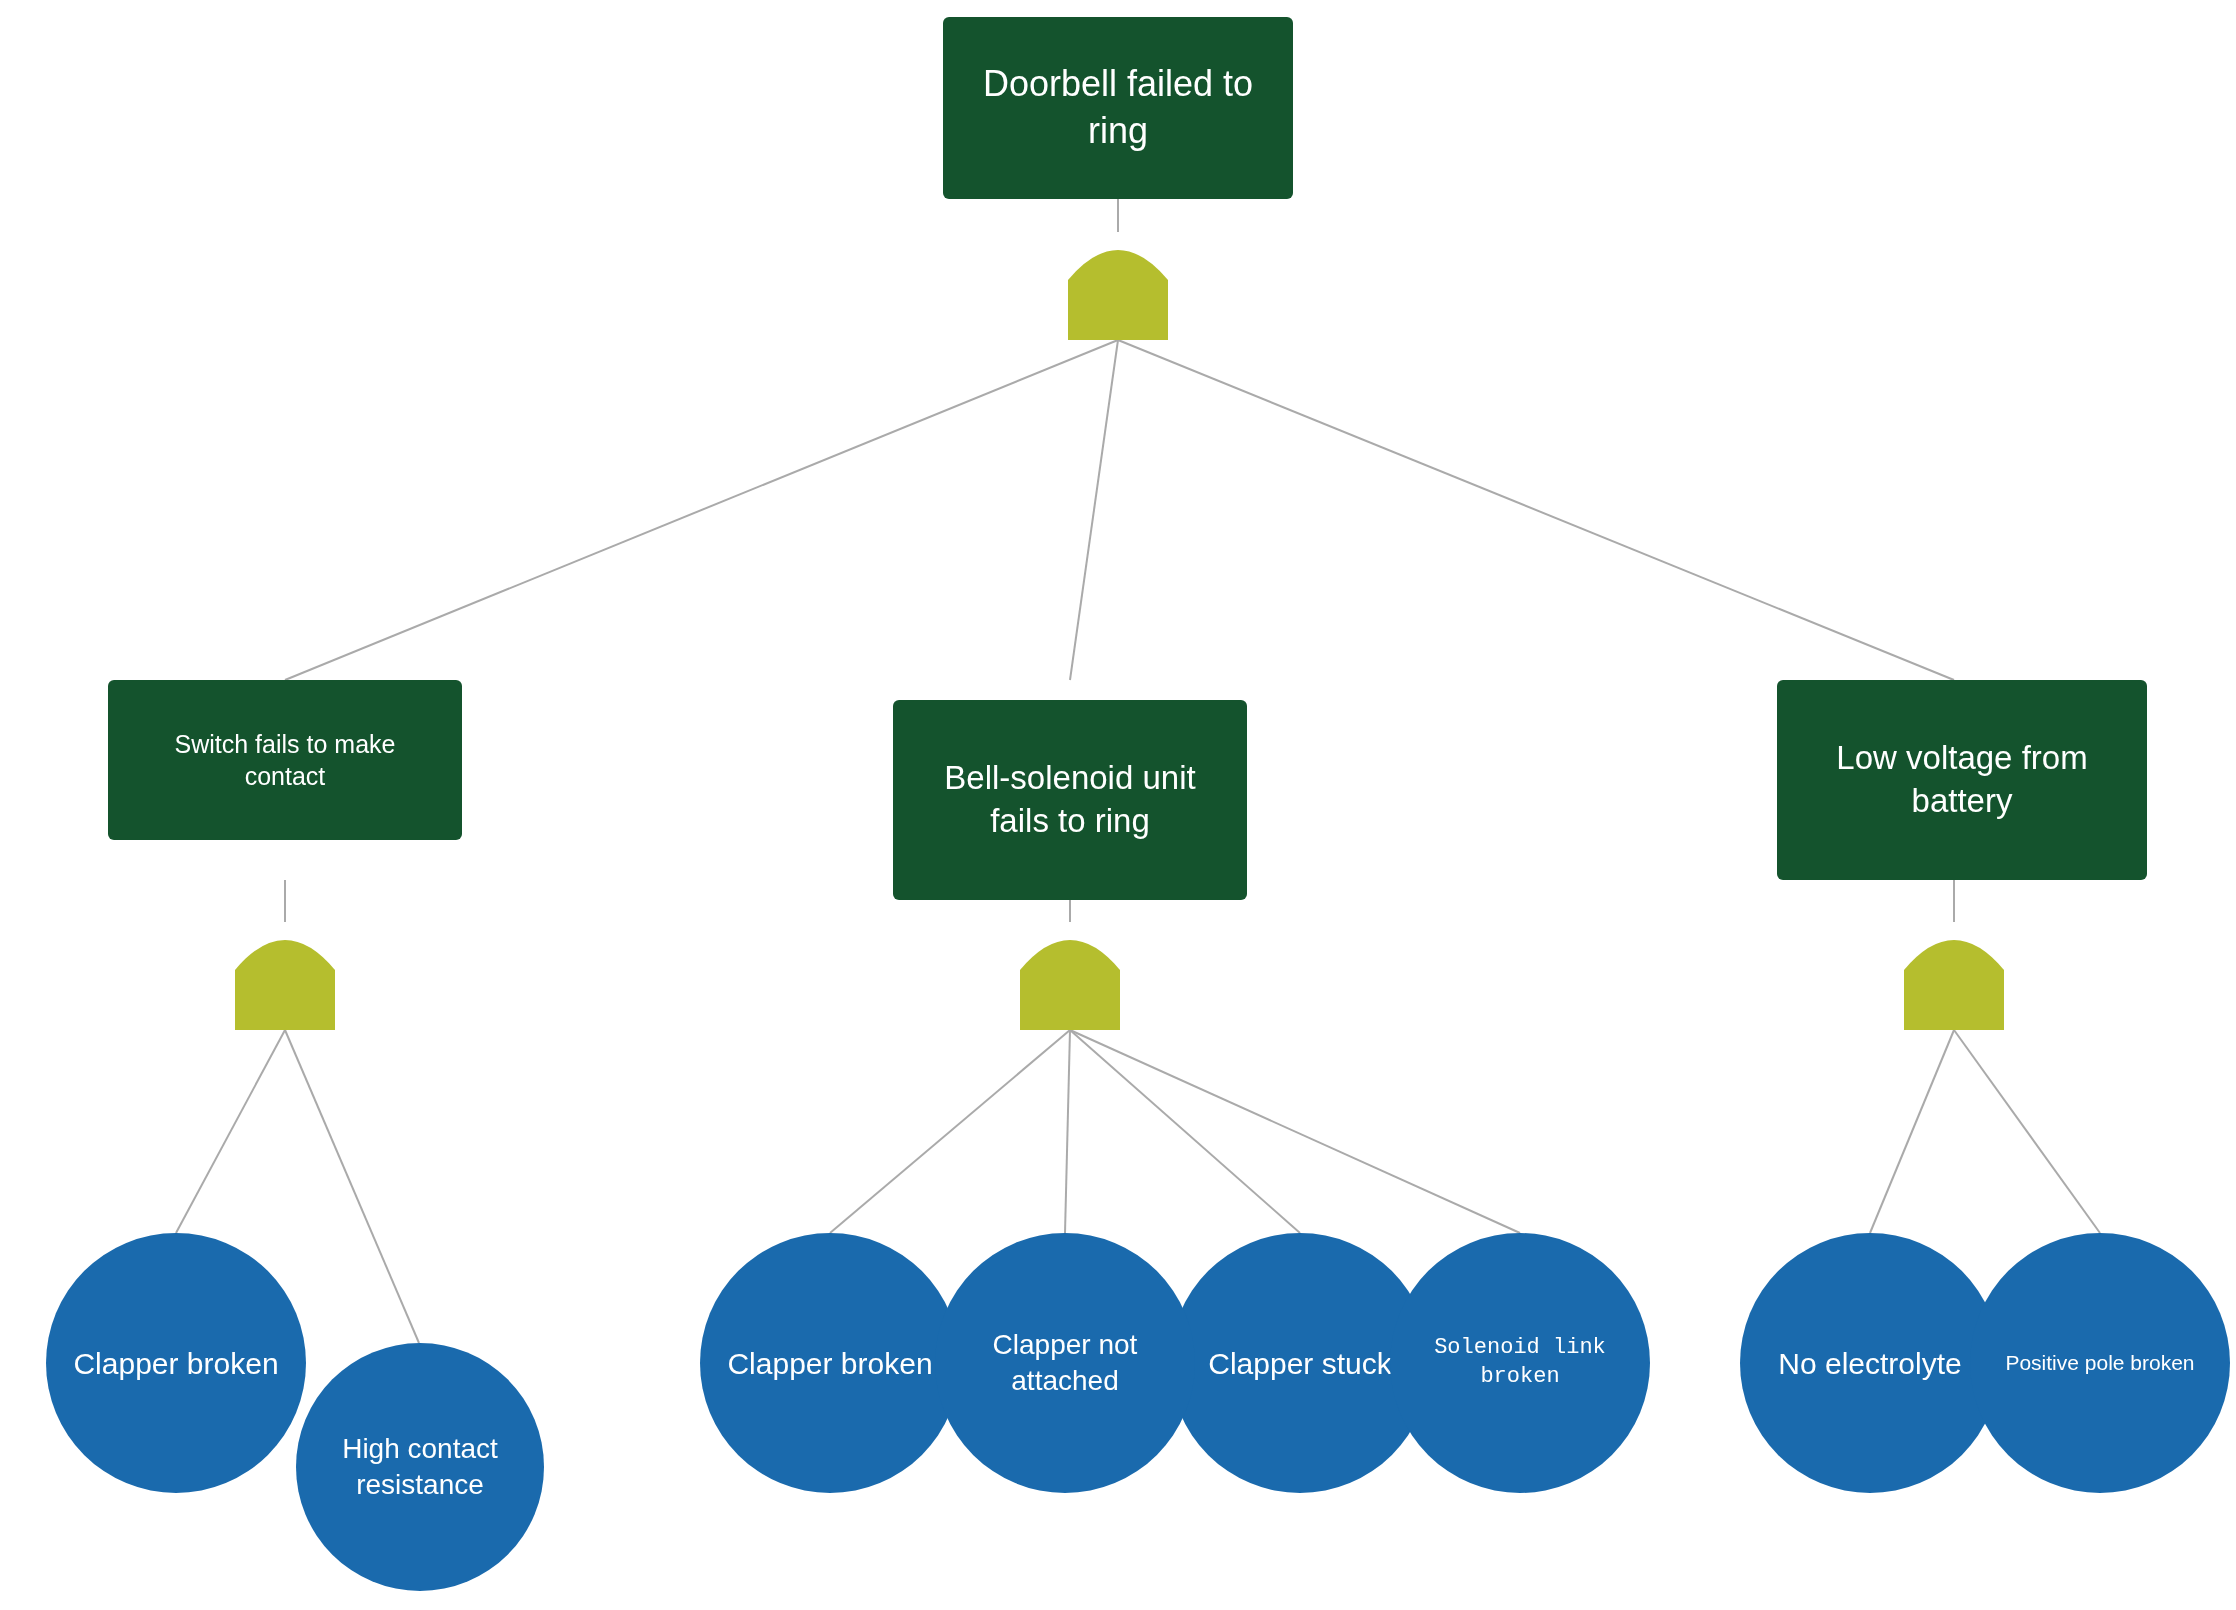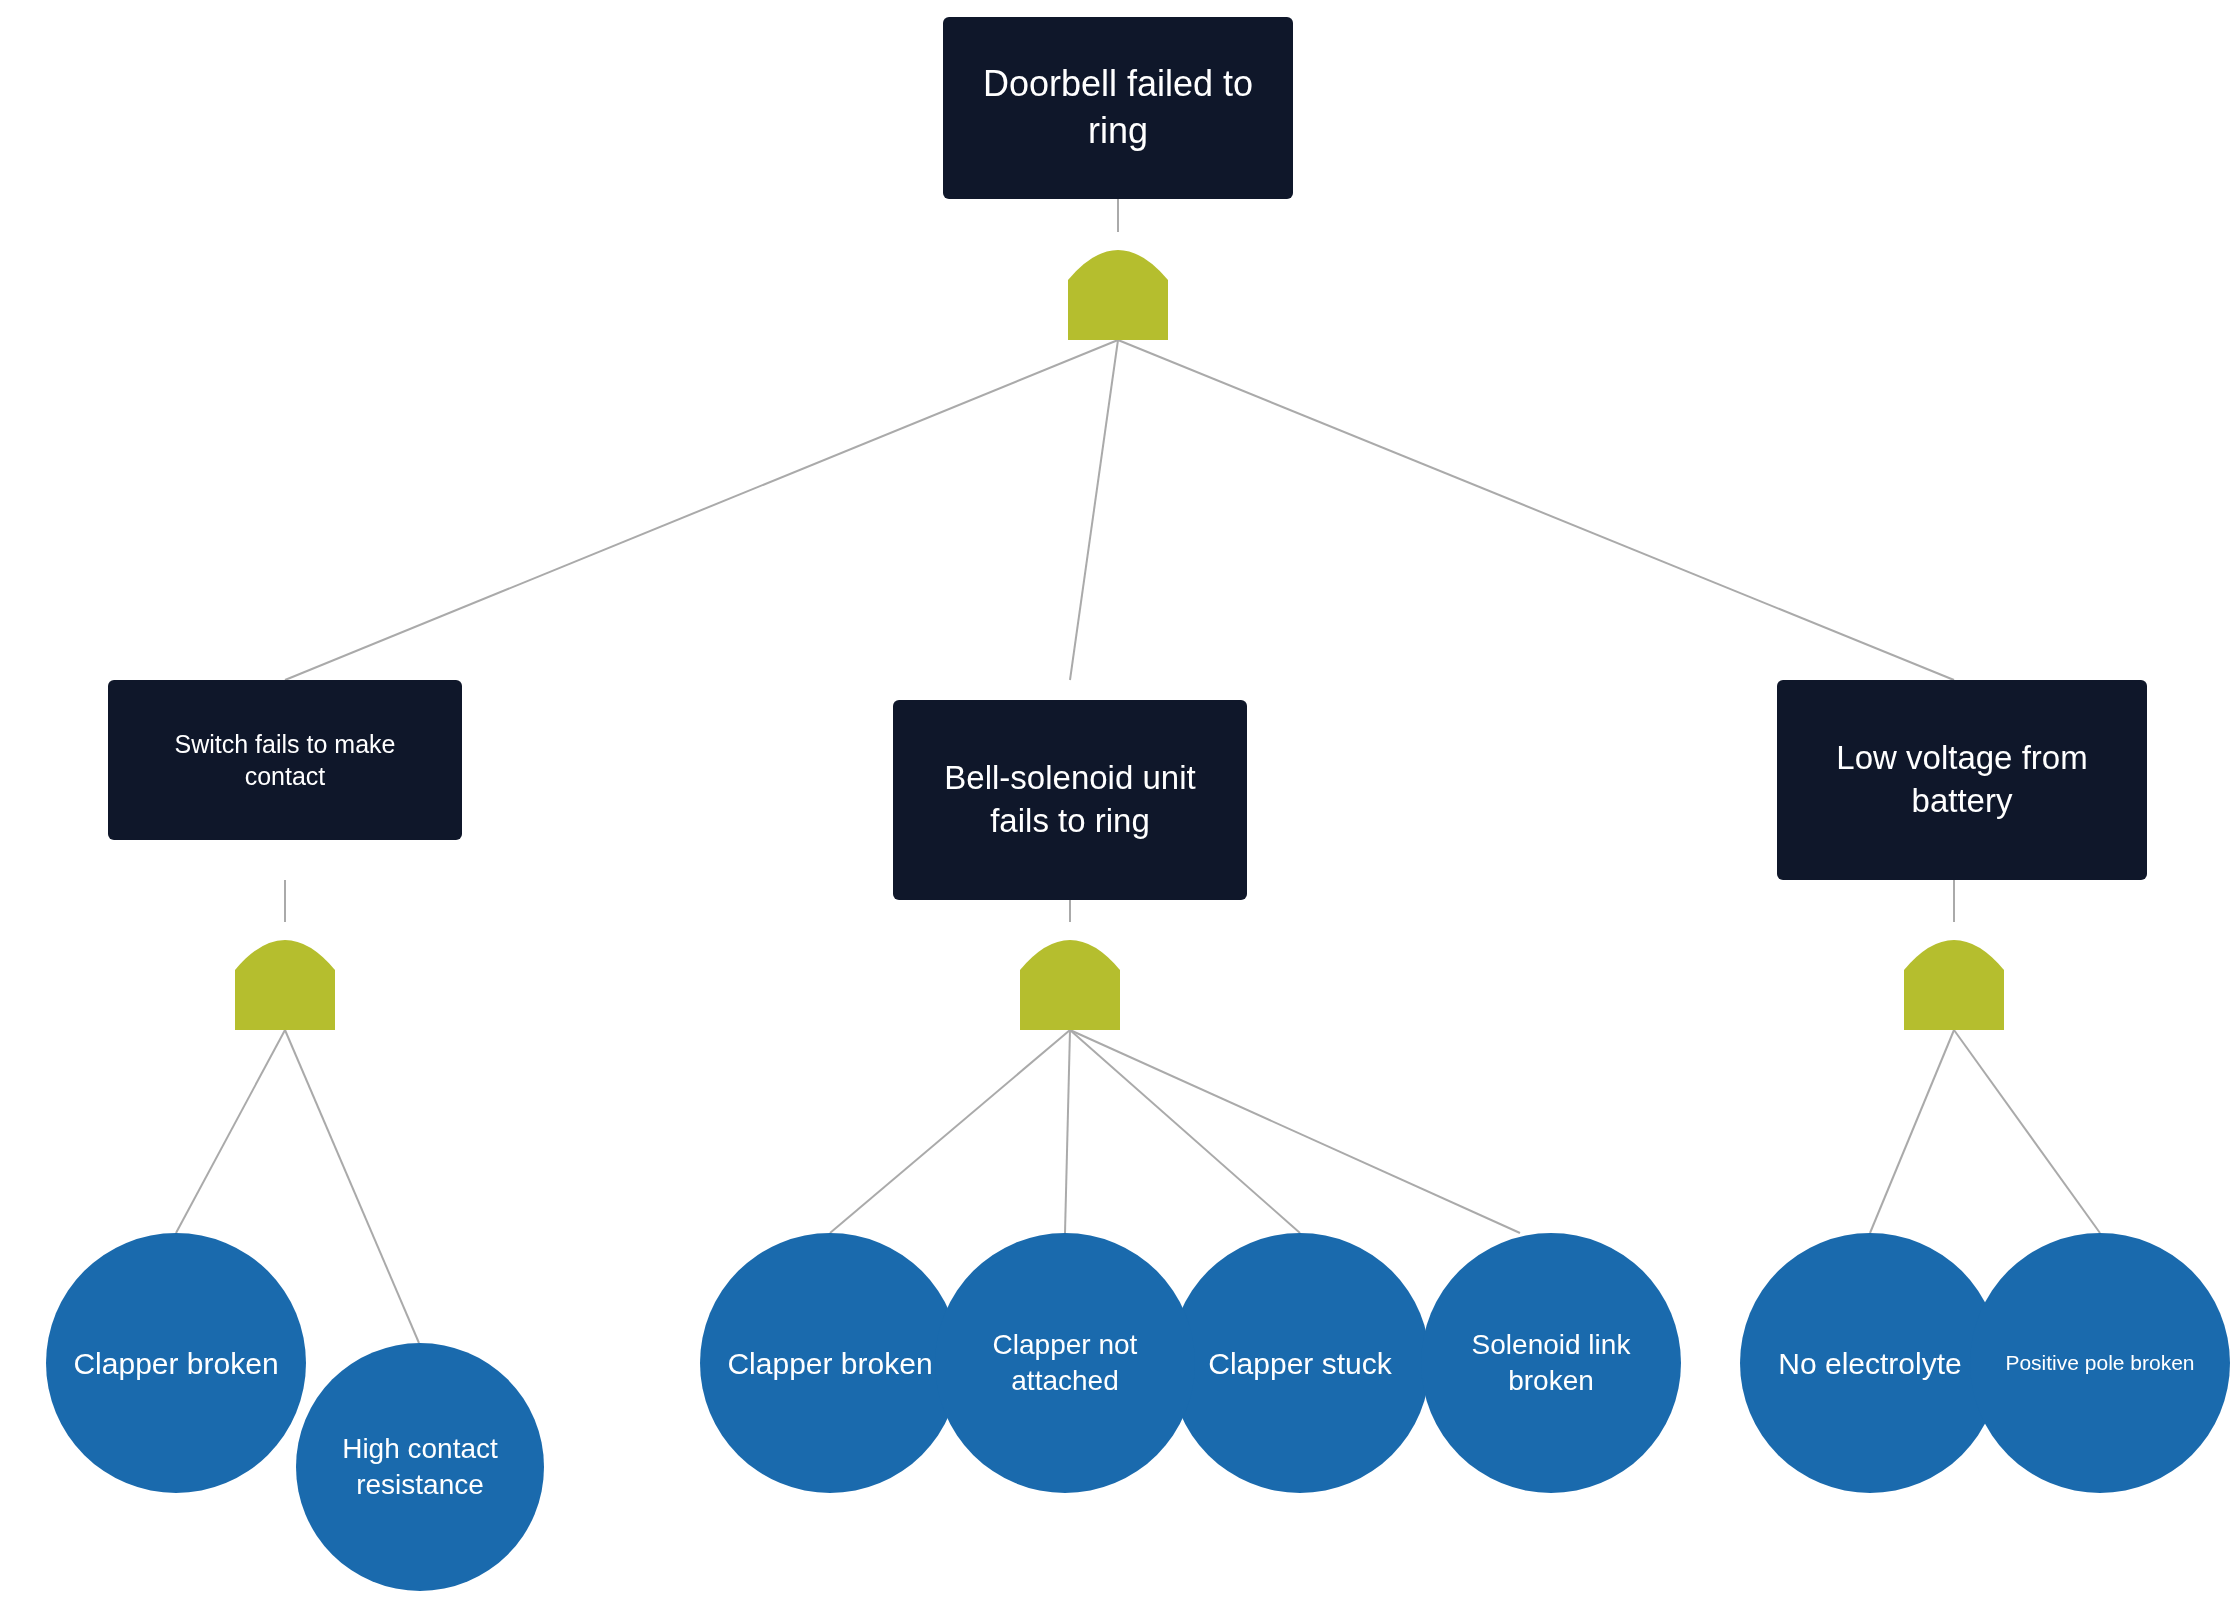--- a/index.html
+++ b/index.html
@@ -22,21 +22,21 @@
       position: absolute;
       top: 0; left: 0;
       width: 100%;
       height: 100%;
       pointer-events: none;
     }
 
     
     .box {
       position: absolute;
-      background: #0f172a;
+      background: #14532d;
       color: #ffffff;
       border-radius: 6px;
       display: flex;
       align-items: center;
       justify-content: center;
       text-align: center;
       font-size: 32px;
       font-weight: 500;
       line-height: 1.3;
       padding: 20px 24px;
@@ -161,21 +161,21 @@
   </div>
 
   <div class="circle" style="left:1170px; top:1233px; width:260px; height:260px; font-size:30px;">
     <span>Clapper stuck</span>
   </div>
 
   <div class="circle" style="left:935px; top:1233px; width:260px; height:260px; font-size:28px;">
     <span>Clapper not attached</span>
   </div>
 
-  <div class="circle" style="left:1421px; top:1233px; width:260px; height:260px; font-size:28px;">
+  <div class="circle" style="left:1390px; top:1233px; width:260px; height:260px; font-size:22px;font-family:Liberation Mono, monospace;">
     <span>Solenoid link broken</span>
   </div>
 
   <div class="circle" style="left:1740px; top:1233px; width:260px; height:260px; font-size:30px;">
     <span>No electrolyte</span>
   </div>
 
   <div class="circle" style="left:1970px; top:1233px; width:260px; height:260px; font-size:21px;">
     <span>Positive pole broken</span>
   </div>

